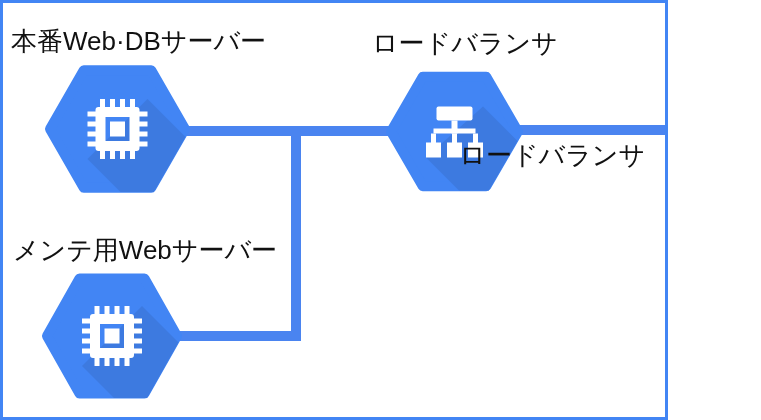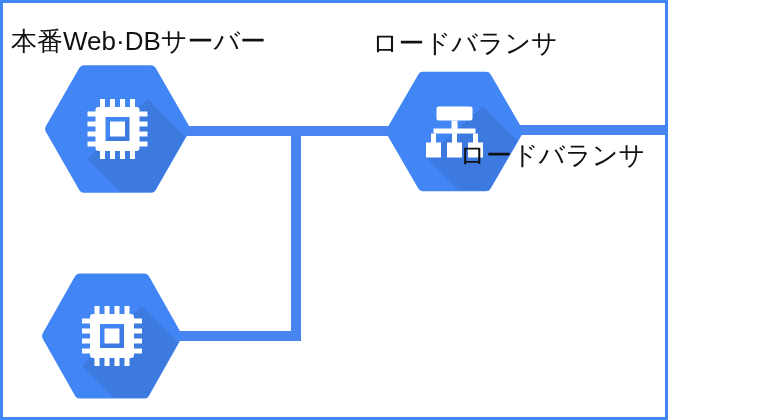--- a/index.html
+++ b/index.html
@@ -143,15 +143,16 @@
                  M97,321 h24 v24 h-24 z"></path>
         <rect x="101.5" y="325.5" width="15" height="15"></rect>
       </g>
     </g>
   </svg>
 
   <div class="node-label lbl-prod">本番Web·DBサーバー</div>
 
   <div class="node-label lbl-lb">ロードバランサ</div>
 
+  <div class="node-label lbl-maint">メンテ用Webサーバー</div>
 
   <div class="node-label lbl-internet">ロードバランサ</div>
 </div>
 
 </body></html>

